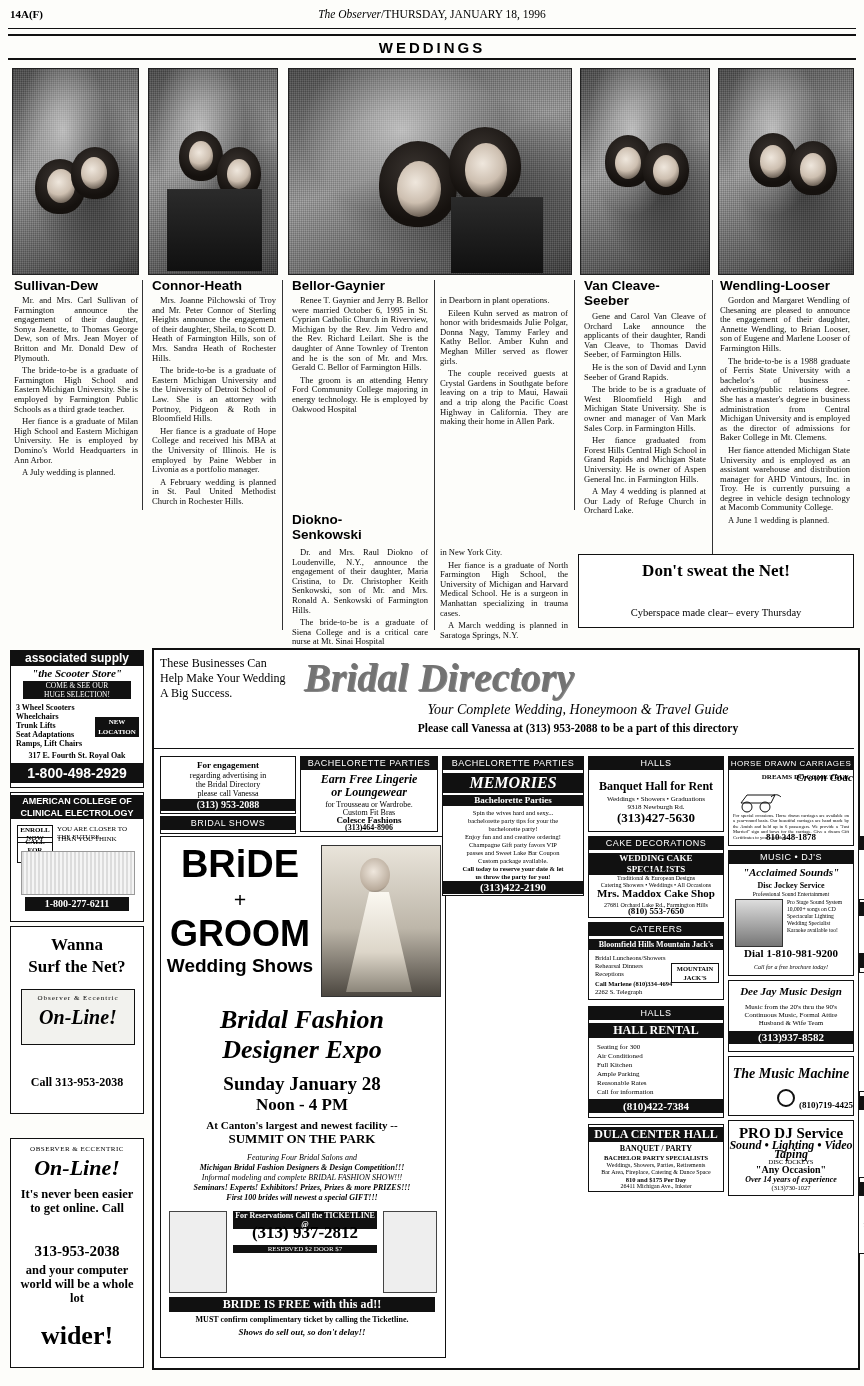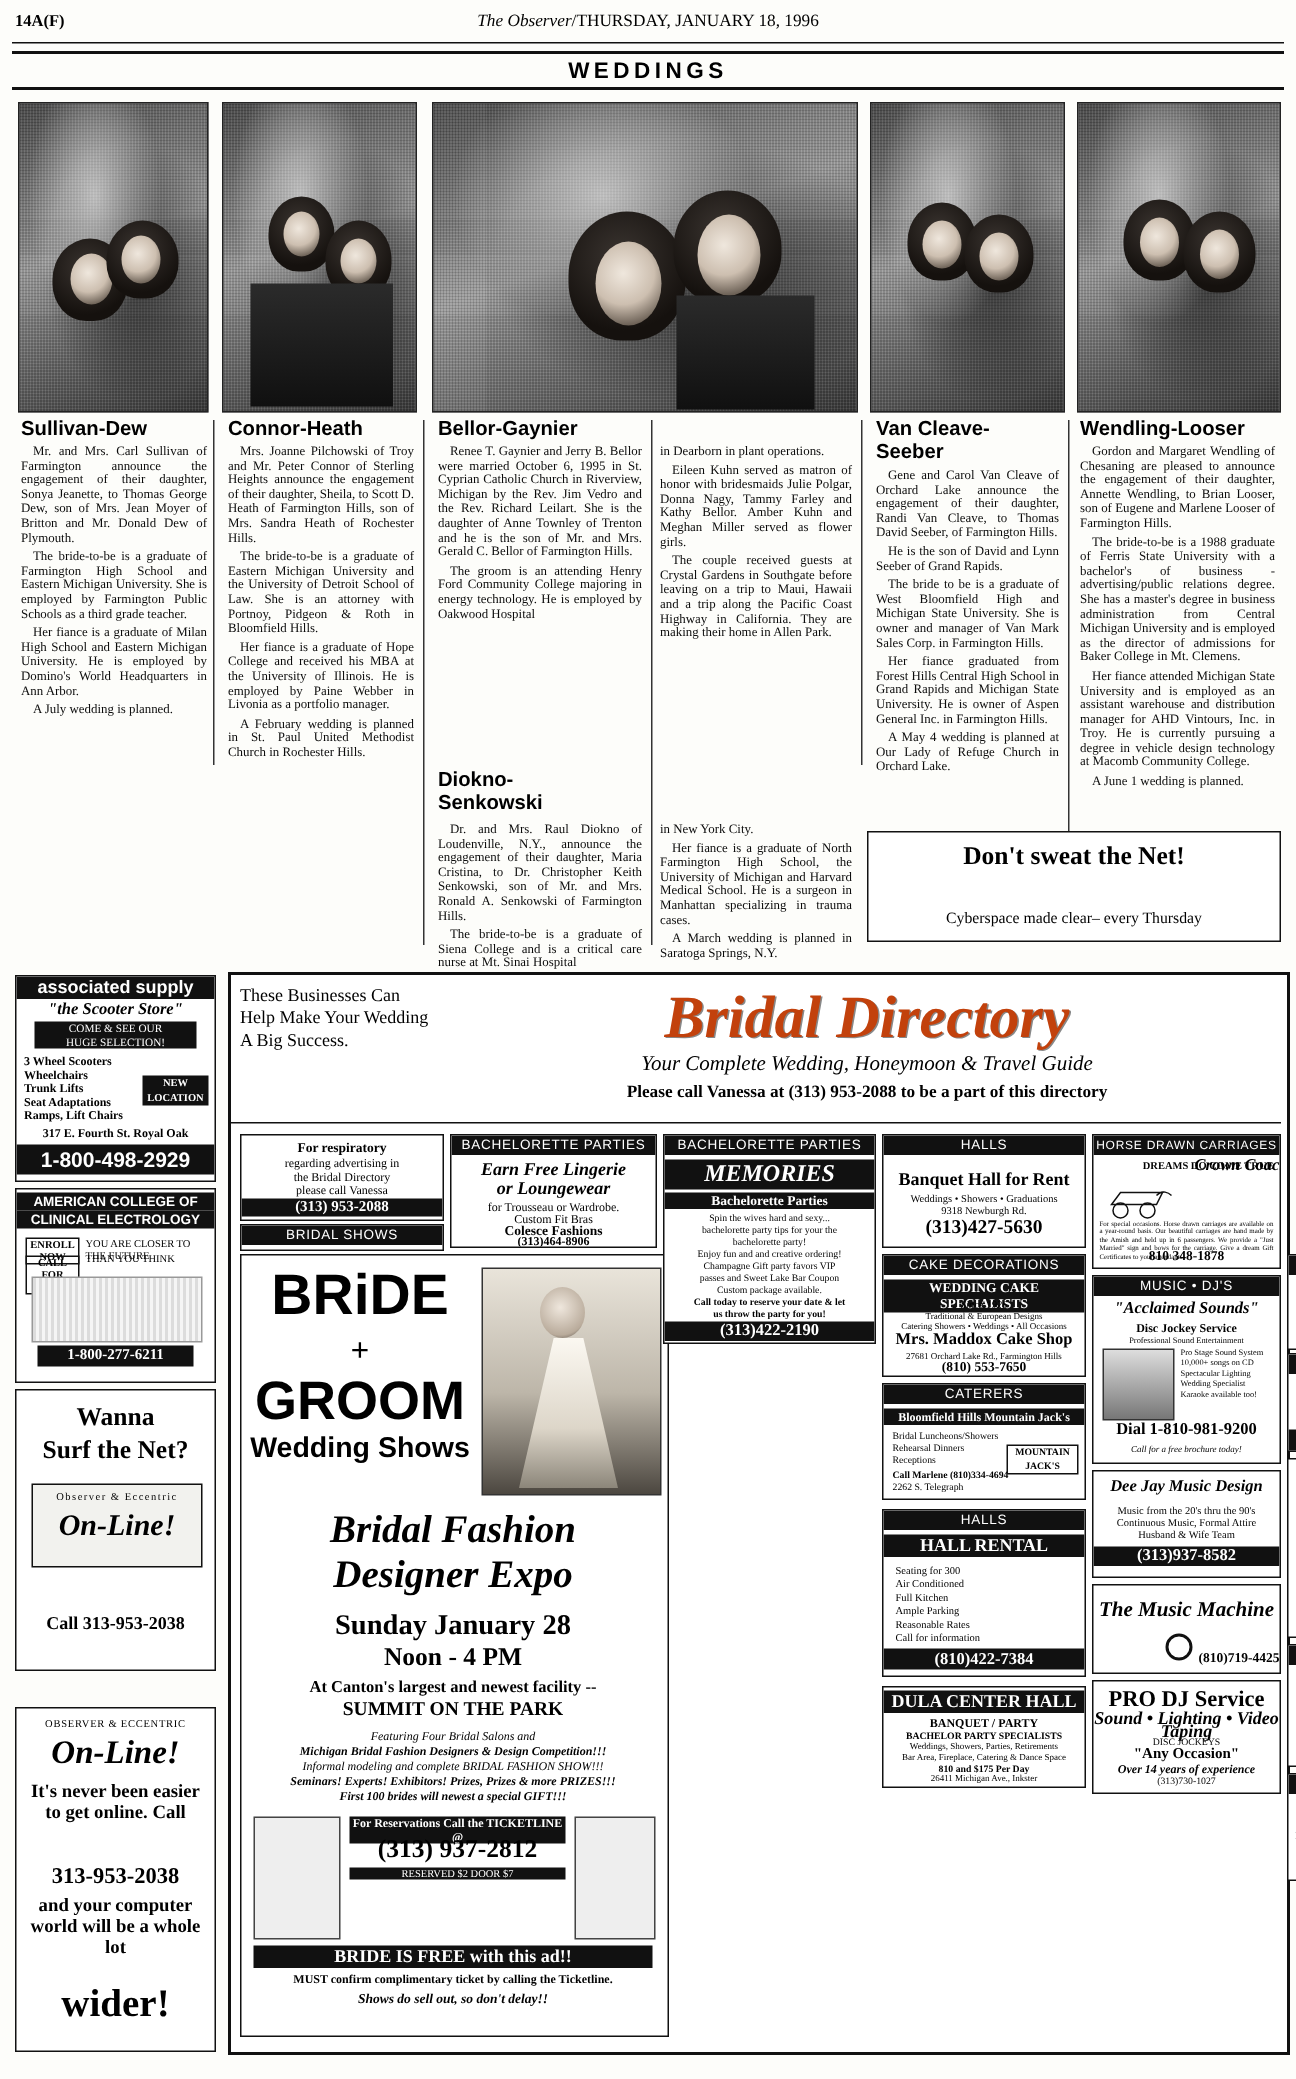--- a/index.html
+++ b/index.html
@@ -38,22 +38,22 @@
   .body p{margin:0 0 3px 0;text-indent:8px;}
   .body p.first{text-indent:8px;}
   .rule-v{position:absolute;width:1px;background:#333;}
 
   
   .promo{position:absolute;border:1px solid #111;background:#fff;}
 
   
   #directory{position:absolute;left:152px;top:648px;width:704px;height:718px;border:2px solid #111;background:#fff;}
   #dirbanner{position:absolute;left:0;top:0;width:700px;height:98px;border-bottom:1px solid #111;}
-  #dirscript{position:absolute;left:150px;top:4px;width:548px;text-align:center;
-     font-family:"Liberation Serif",serif;font-style:italic;font-weight:bold;font-size:40px;color:#c2410c;
+  #dirscript{position:absolute;left:150px;top:4px;width:548px;
+     font-family:"Liberation Serif",serif;font-style:italic;font-weight:bold;font-size:40px;color:#737373;
      text-shadow:1px 1px 0 #888;}
   #dirsub{position:absolute;left:150px;top:52px;width:548px;text-align:center;font-style:italic;font-size:14px;}
   #dircall{position:absolute;left:150px;top:72px;width:548px;text-align:center;font-size:11.5px;font-weight:bold;}
   #dirhelp{position:absolute;left:6px;top:6px;width:130px;font-size:12px;line-height:15px;font-family:"Liberation Serif",serif;}
 
   .ad{position:absolute;border:1px solid #111;background:#fff;overflow:hidden;}
   .adhdr{position:absolute;left:0;top:0;width:100%;height:13px;background:#111;color:#fff;text-align:center;
     font-family:"Liberation Sans",sans-serif;font-size:9px;line-height:13px;letter-spacing:.5px;}
   .adtxt{position:absolute;width:100%;text-align:center;font-size:8px;line-height:9px;}
   .blk{background:#111;color:#fff;}
@@ -156,21 +156,21 @@
 
   <div class="body" style="left:440px;top:296px;width:128px;">
     <p style="text-indent:0">in Dearborn in plant operations.</p>
     <p>Eileen Kuhn served as matron of honor with bridesmaids Julie Polgar, Donna Nagy, Tammy Farley and Kathy Bellor. Amber Kuhn and Meghan Miller served as flower girls.</p>
     <p>The couple received guests at Crystal Gardens in Southgate before leaving on a trip to Maui, Hawaii and a trip along the Pacific Coast Highway in California. They are making their home in Allen Park.</p>
   </div>
 
   <div class="headline" style="left:584px;top:278px;width:122px;white-space:pre-line;">Van Cleave-
 Seeber</div>
   <div class="body" style="left:584px;top:312px;width:122px;">
-    <p class="first">Gene and Carol Van Cleave of Orchard Lake announce the engagement of their daughter, Randi Van Cleave, to Thomas David Seeber, of Farmington Hills.</p>
+    <p class="first">Gene and Carol Van Cleave of Orchard Lake announce the applicants of their daughter, Randi Van Cleave, to Thomas David Seeber, of Farmington Hills.</p>
     <p>He is the son of David and Lynn Seeber of Grand Rapids.</p>
     <p>The bride to be is a graduate of West Bloomfield High and Michigan State University. She is owner and manager of Van Mark Sales Corp. in Farmington Hills.</p>
     <p>Her fiance graduated from Forest Hills Central High School in Grand Rapids and Michigan State University. He is owner of Aspen General Inc. in Farmington Hills.</p>
     <p>A May 4 wedding is planned at Our Lady of Refuge Church in Orchard Lake.</p>
   </div>
 
   <div class="headline" style="left:720px;top:278px;width:130px;">Wendling-Looser</div>
   <div class="body" style="left:720px;top:296px;width:130px;">
     <p class="first">Gordon and Margaret Wendling of Chesaning are pleased to announce the engagement of their daughter, Annette Wendling, to Brian Looser, son of Eugene and Marlene Looser of Farmington Hills.</p>
     <p>The bride-to-be is a 1988 graduate of Ferris State University with a bachelor's of business - advertising/public relations degree. She has a master's degree in business administration from Central Michigan University and is employed as the director of admissions for Baker College in Mt. Clemens.</p>
@@ -244,21 +244,21 @@
   <div id="directory">
 
     <div id="dirbanner">
       <div id="dirhelp">These Businesses Can Help Make Your Wedding A Big Success.</div>
       <div id="dirscript">Bridal Directory</div>
       <div id="dirsub">Your Complete Wedding, Honeymoon &amp; Travel Guide</div>
       <div id="dircall">Please call Vanessa at (313) 953-2088 to be a part of this directory</div>
     </div>
 
     <div class="ad" style="left:6px;top:106px;width:134px;height:56px;">
-      <div class="adtxt b" style="top:4px;font-size:9px;">For respiratory</div>
+      <div class="adtxt b" style="top:4px;font-size:9px;">For engagement</div>
       <div class="adtxt" style="top:14px;">regarding advertising in</div>
       <div class="adtxt" style="top:23px;">the Bridal Directory</div>
       <div class="adtxt" style="top:32px;">please call Vanessa</div>
       <div class="adtxt b blk" style="top:42px;font-size:10px;line-height:12px;">(313) 953-2088</div>
     </div>
 
     <div class="ad" style="left:6px;top:166px;width:134px;height:16px;">
       <div class="adhdr">BRIDAL SHOWS</div>
     </div>
 

